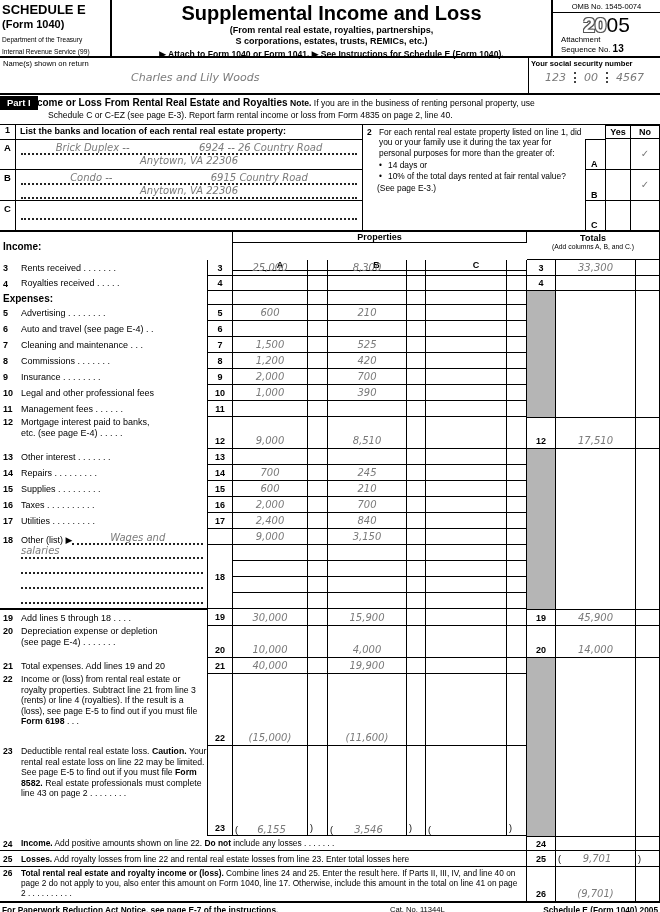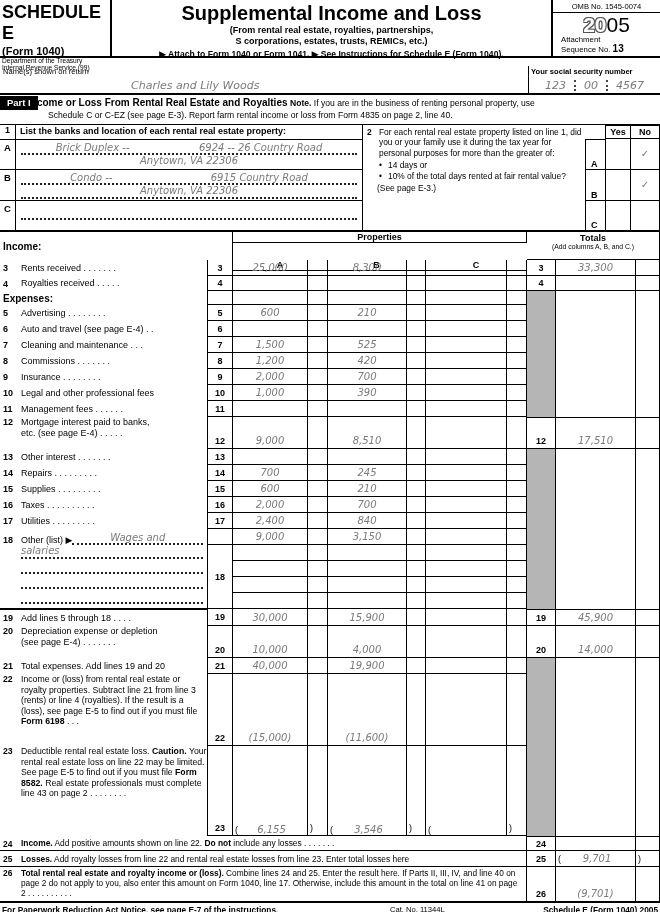--- a/index.html
+++ b/index.html
@@ -3,37 +3,37 @@
 <meta charset="utf-8">
 <style>
   * { margin:0; padding:0; box-sizing:border-box; }
   body { width:660px; height:912px; background:#fff; color:#000;
          font-family:"Liberation Sans", sans-serif; font-size:9px; overflow:hidden; }
   .page { width:660px; height:912px; background:#fff; position:relative; }
 
   
   .hdr { display:flex; border-bottom:2px solid #000; height:58px; }
   .hdr-left { width:110px; padding:2px 2px 1px 2px; display:flex; flex-direction:column; }
-  .sched { font-size:18px; font-weight:bold; }
+  .sched { font-size:13px; font-weight:bold; }
   .f1040 { font-size:11px; font-weight:bold; margin-top:1px; }
   .dept { margin-top:auto; font-size:6.6px; line-height:7px; }
   .hdr-mid { flex:1; border-left:2px solid #000; border-right:2px solid #000; text-align:center; padding-top:2px; }
   .title { font-size:20px; font-weight:bold; }
   .subt { font-size:9px; font-weight:bold; line-height:10.5px; }
   .attach { font-size:8.6px; font-weight:bold; margin-top:3px; }
   .hdr-right { width:107px; text-align:center; }
   .omb { font-size:7.6px; border-bottom:1.5px solid #000; padding:2px 0 1px; }
   .year { font-size:21px; line-height:22px; margin-top:1px; }
   .yr-o { color:#fff; font-weight:bold; text-shadow:-1px -1px 0 #555,1px -1px 0 #555,-1px 1px 0 #555,1px 1px 0 #555; }
   .yr-b { font-weight:normal; }
   .attseq { text-align:left; padding-left:8px; font-size:7.8px; line-height:8.5px; }
   .seq13 { font-size:10px; font-weight:bold; }
 
   
-  .namerow { display:flex; border-bottom:2px solid #000; height:37px;align-items:flex-end; }
+  .namerow { display:flex; border-bottom:2px solid #000; height:37px; }
   .name-left { flex:1; padding:1px 3px; }
   .tinylab { font-size:7.6px; }
   .hw { font-family:"DejaVu Sans", sans-serif; font-style:italic; color:#7a7a7a; }
   .namehw { font-size:11px; margin-left:128px; margin-top:3px; }
   .ssnbox { width:132px; border-left:1.5px solid #000; padding:1px 2px; text-align:center; }
   .ssnlab { font-size:7.6px; font-weight:bold; text-align:left; }
   .ssnval { font-size:11px; margin-top:3px; display:flex; align-items:center; justify-content:center; }
   .ssep { border-left:2px dotted #444; height:11px; display:inline-block; margin:0 8px; }
 
   

